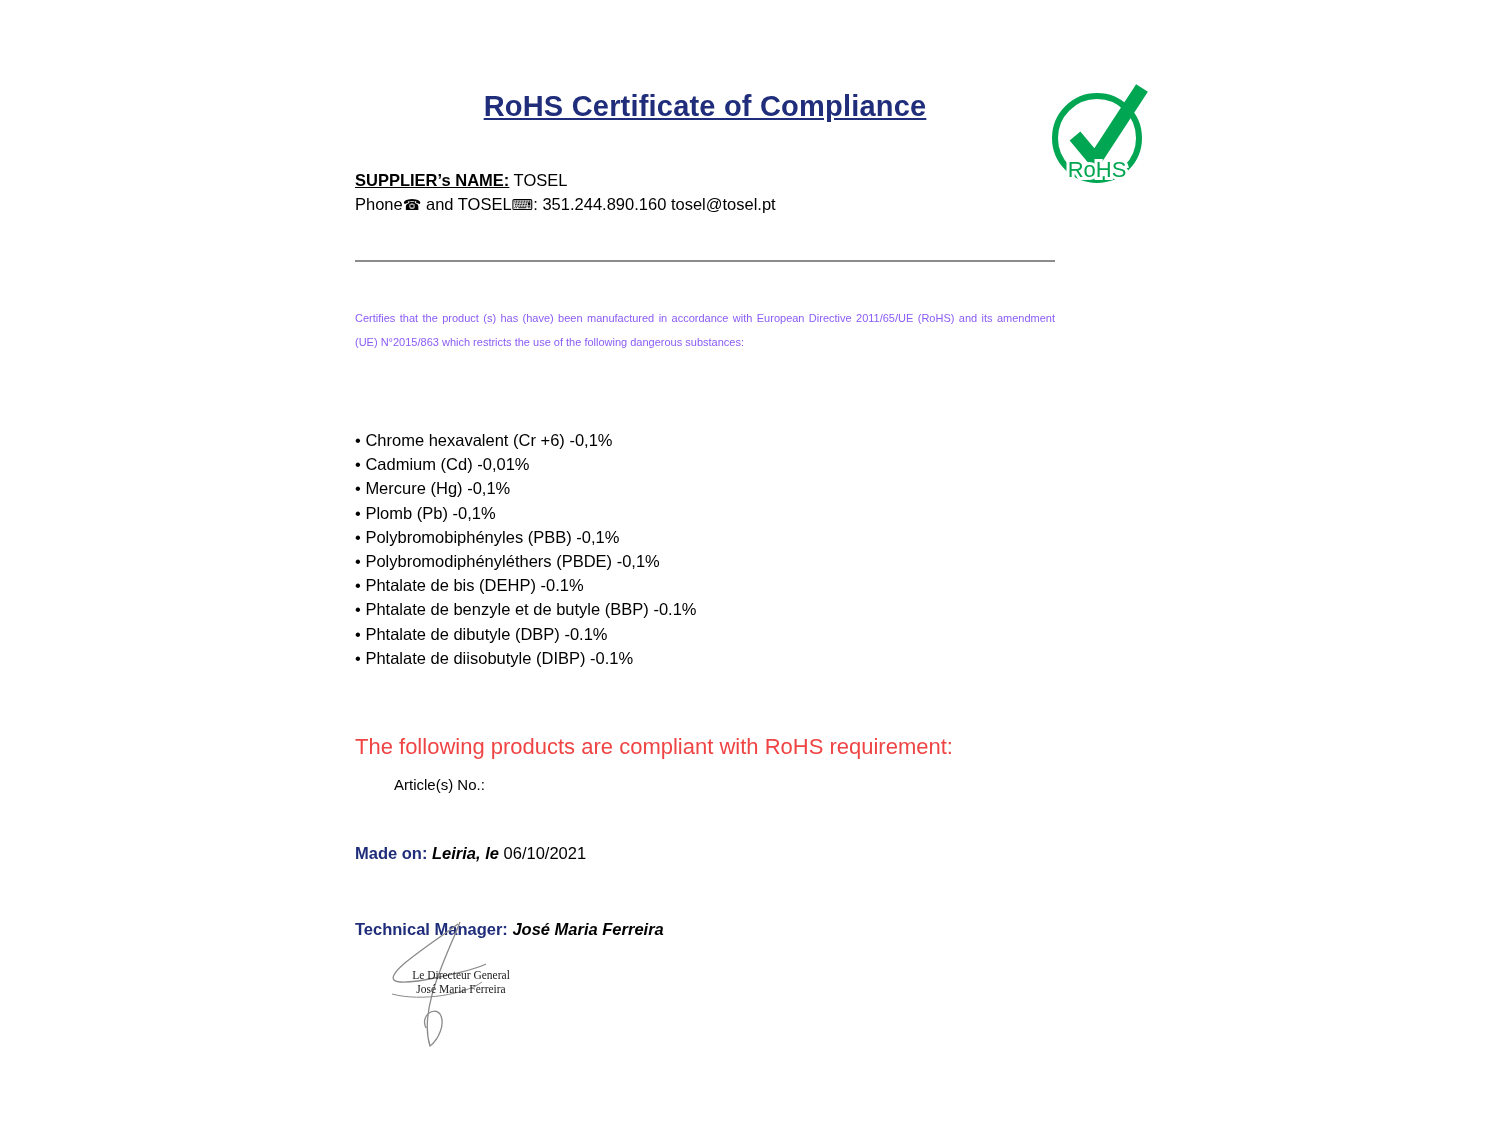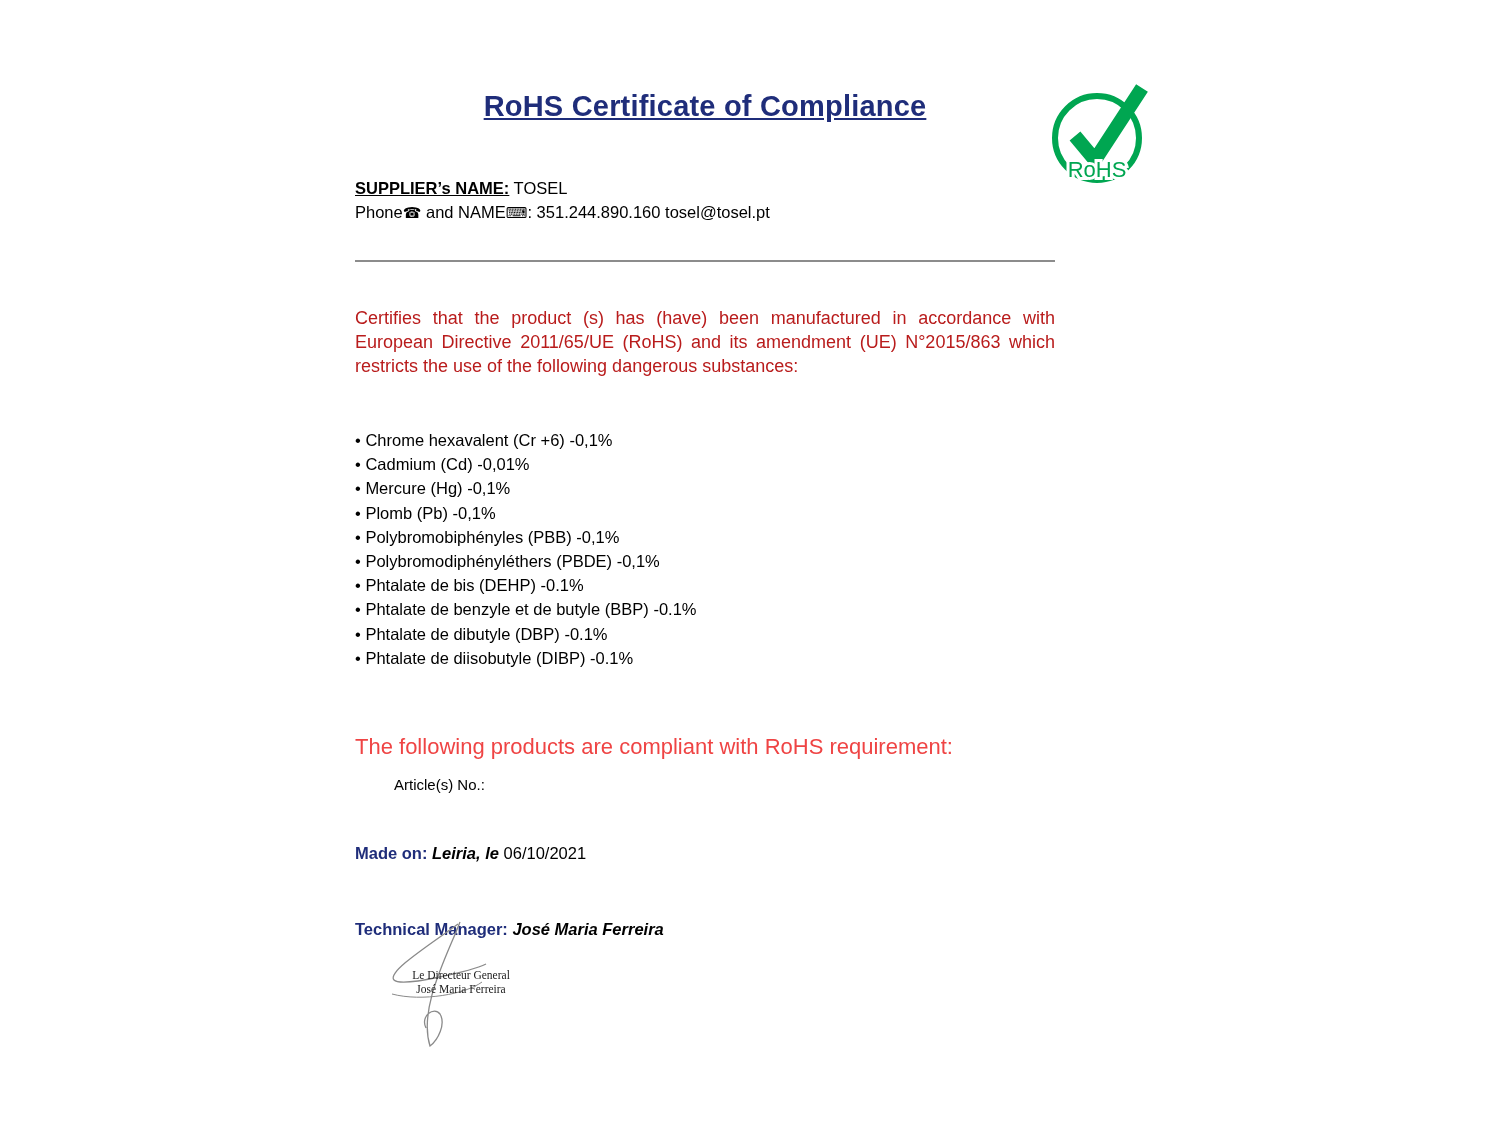--- a/index.html
+++ b/index.html
@@ -27,39 +27,39 @@
     letter-spacing: 0.2px;
   }
 
   .logo {
     position: absolute;
     left: 1050px; top: 78px;
     width: 102px; height: 110px;
   }
 
   .supplier {
-    top: 176px;
+    top: 168px;
     font-size: 16.5px;
     line-height: 24px;
   }
   .supplier .bold-ul { font-weight: bold; text-decoration: underline; }
   .glyph { font-size: 15px; }
 
   .rule {
     top: 260px;
     border: none;
     border-top: 2px solid #8c8c8c;
     height: 0;
   }
 
   .certifies {
     top: 306px;
-    font-size: 18px;
+    font-size: 11px;
     line-height: 24px;
-    color: #b91c1c;
+    color: #8b5cf6;
     text-align: justify;
   }
 
   .substances {
     top: 428px;
     list-style: none;
     font-size: 16.5px;
     line-height: 24.2px;
   }
   .substances li::before { content: "• "; }
@@ -107,21 +107,21 @@
       <path d="M 25 58 L 45 82 L 92 10" fill="none" stroke="#00A651" stroke-width="14"></path>
       <text x="47" y="99" text-anchor="middle" font-size="22" font-family="Liberation Sans, sans-serif" fill="#00A651" stroke="#ffffff" stroke-width="6" paint-order="stroke">RoHS</text>
     </svg>
   </div>
 
   <div class="block supplier">
     <div>
       <span class="bold-ul">SUPPLIER’s NAME:</span><span> TOSEL</span>
     </div>
     <div>
-      <span>Phone</span><span class="glyph">☎</span><span> and NAME</span><span class="glyph">⌨</span><span>: 351.244.890.160 tosel@tosel.pt</span>
+      <span>Phone</span><span class="glyph">☎</span><span> and TOSEL</span><span class="glyph">⌨</span><span>: 351.244.890.160 tosel@tosel.pt</span>
     </div>
   </div>
 
   <hr class="block rule">
 
   <p class="block certifies">Certifies that the product (s) has (have) been manufactured in accordance with European Directive 2011/65/UE (RoHS) and its amendment (UE) N°2015/863 which restricts the use of the following dangerous substances:</p>
 
   <ul class="block substances">
       <li>Chrome hexavalent (Cr +6) -0,1%</li>
       <li>Cadmium (Cd) -0,01%</li>

